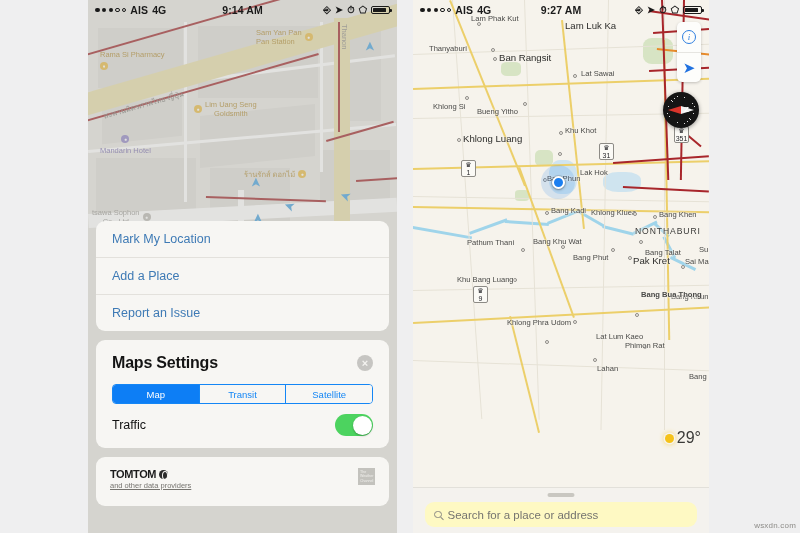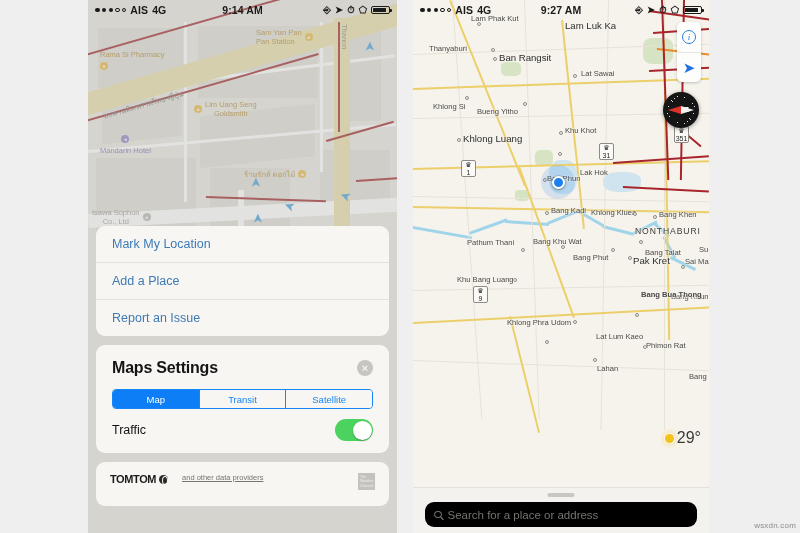--- a/index.html
+++ b/index.html
@@ -98,21 +98,21 @@
     position:absolute; top:1.5px; right:1.5px; width:19px;height:19px;
     border-radius:50%; background:#fff; box-shadow:0 1px 2px rgba(0,0,0,.28);
   }
   .links { padding: 0 0; }
   .link-row {
     padding: 11px 16px; font-size:12.5px; color:#3e7ab5; cursor:pointer;
     border-bottom:1px solid #e3e1dc;
   }
   .link-row:last-child { border-bottom:none; }
   .attr { padding: 11px 14px 16px 14px; display:flex; align-items:flex-start; justify-content:space-between; }
-  .tomtom { display:flex; flex-direction:row; gap:14px; }
+  .tomtom { display:flex; flex-direction:column; gap:1px; }
   .tt-logo { display:flex; align-items:center; gap:3px; }
   .tt-word { font-size:11px; font-weight:bold; color:#1b1b1b; letter-spacing:-.4px; }
   .tt-globe { width:9px;height:9px;border-radius:50%;background:#2b2b2b; position:relative;}
   .tt-globe::after{content:'';position:absolute;left:2.5px;top:1px;width:4px;height:7px;
                    border-radius:50%;border:.8px solid #f7f6f3;}
   .tt-sub { font-size:7.5px; color:#76746f; text-decoration:underline; cursor:pointer; }
   .wbox { width:17px;height:17px;background:#c3c2bd;color:#f0efec;font-size:3.6px;
           line-height:1.25; padding:2px; }
   .sheet-pad { height:18px; background:transparent; }
 
@@ -195,21 +195,21 @@
 
   .searchbar-wrap {
     position:absolute; left:0; right:0; bottom:0; height:46px; z-index:25;
     background:#f4f2ee; border-top:1px solid #e2e0da;
     display:flex; align-items:center; justify-content:center;
   }
   .grabber { position:absolute; top:5px; left:50%; transform:translateX(-50%);
              width:27px;height:3.6px;border-radius:2px;background:#c9c7c1; }
   .searchbar {
     margin-top:8px; width:calc(100% - 24px); height:25px; border-radius:9px;
-    background:#000000; display:flex; align-items:center; gap:6px; padding:4px 9px;
+    background:#fef9c3; display:flex; align-items:center; gap:6px; padding:4px 9px;
     font-size:11.5px; color:#757470; cursor:text;
   }
   .mag { width:7.5px;height:7.5px;border-radius:50%;border:1.2px solid #8a8984;
          position:relative; flex:none; }
   .mag::after{content:'';position:absolute;right:-3px;bottom:-2px;width:4px;height:1.2px;
               background:#8a8984;transform:rotate(45deg);}
 
   .watermark {
     position:absolute; right:4px; bottom:3px; font-size:8px; color:#8d8c88;
     z-index:60; letter-spacing:.2px;
@@ -485,21 +485,21 @@
       <div class="ring" style="left:222px;top:313px;"></div>
       <div class="lbl" style="left:228px;top:290px;font-weight:bold;">Bang Bua Thong</div>
 
       <div class="ring" style="left:160px;top:320px;"></div>
       <div class="lbl" style="left:94px;top:318px;">Khlong Phra Udom</div>
 
       <div class="ring" style="left:132px;top:340px;"></div>
       <div class="lbl" style="left:136px;top:332px;margin-left:47px;">Lat Lum Kaeo</div>
 
       <div class="ring" style="left:230px;top:345px;"></div>
-      <div class="lbl" style="left:197px;top:341px;padding-left:36px;">Phimon Rat</div>
+      <div class="lbl" style="left:176px;top:341px;padding-left:36px;">Phimon Rat</div>
 
       <div class="ring" style="left:180px;top:358px;"></div>
       <div class="lbl" style="left:184px;top:364px;">Lahan</div>
 
       <div class="lbl" style="left:276px;top:372px;">Bang</div>
 
       <div class="shield" style="left:48px;top:160px;">
         <span class="crown">♛</span>
         <span>1</span>
       </div>

